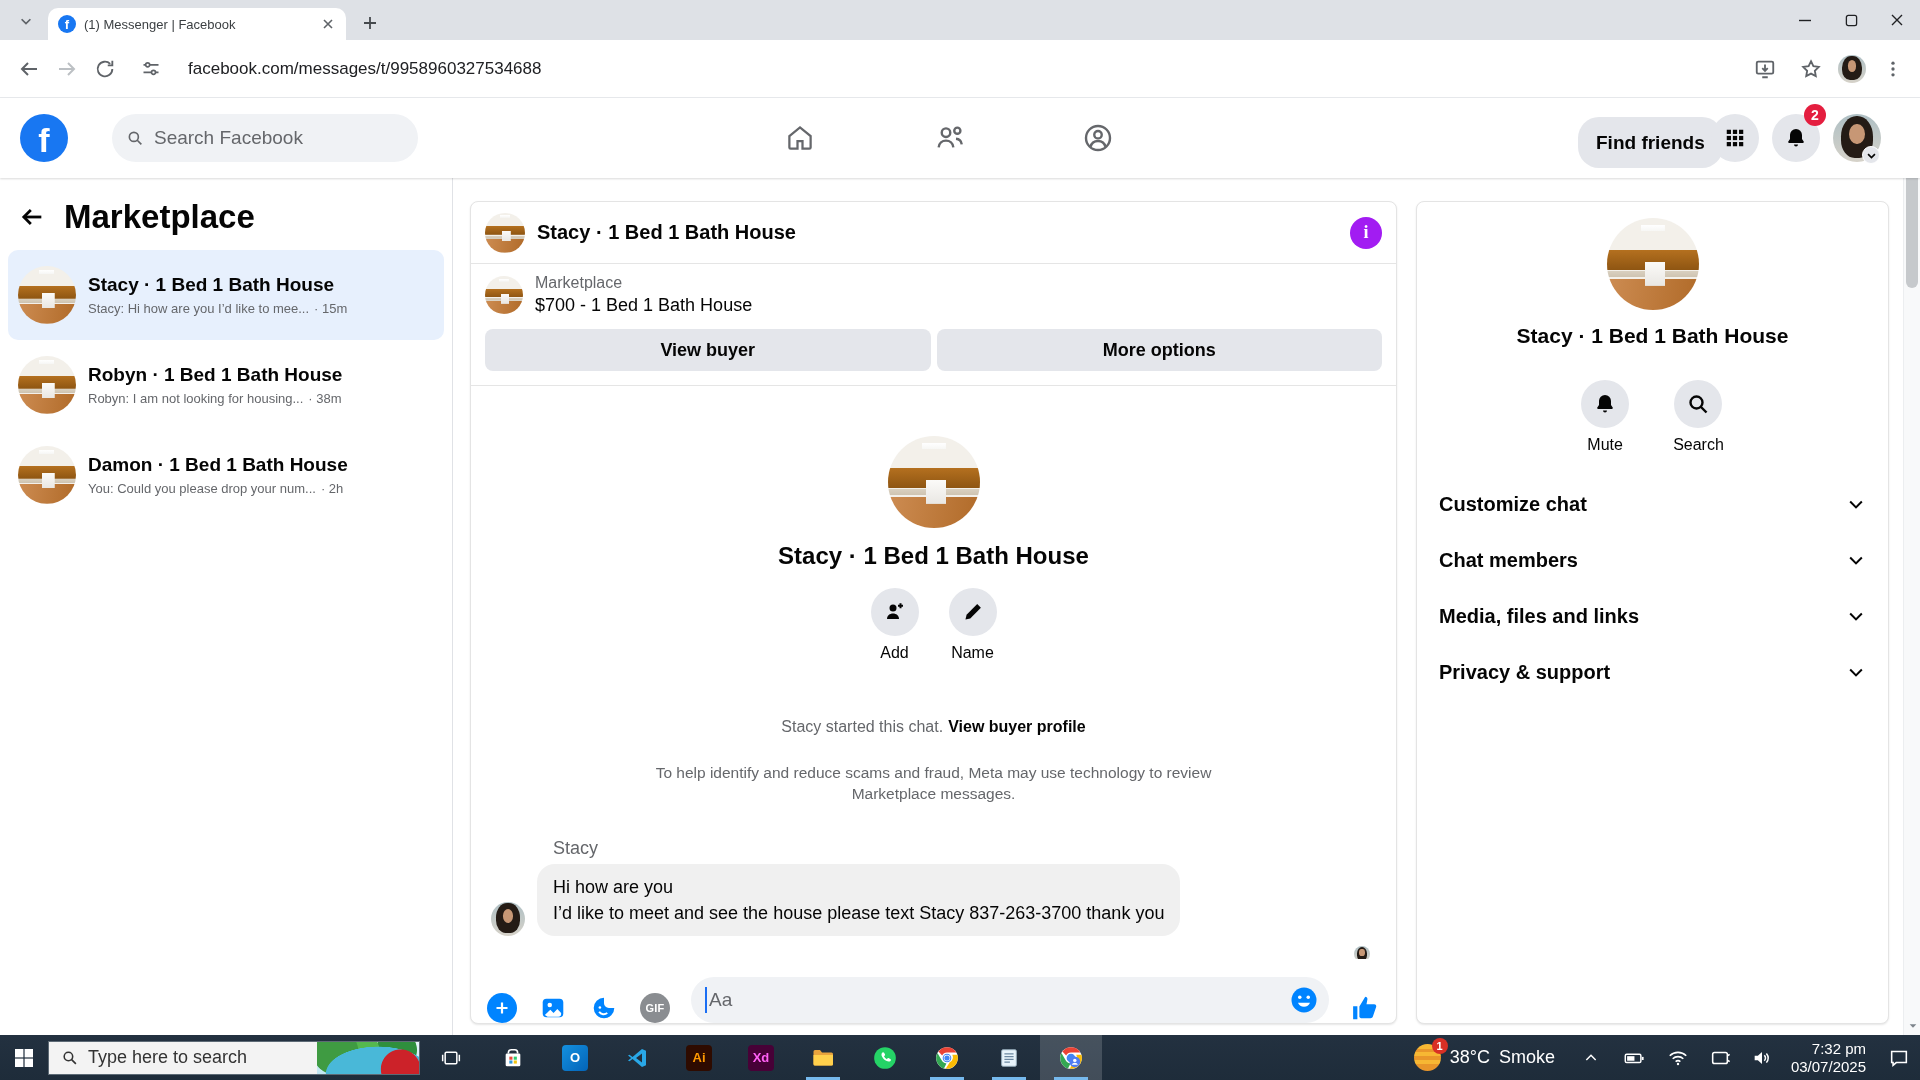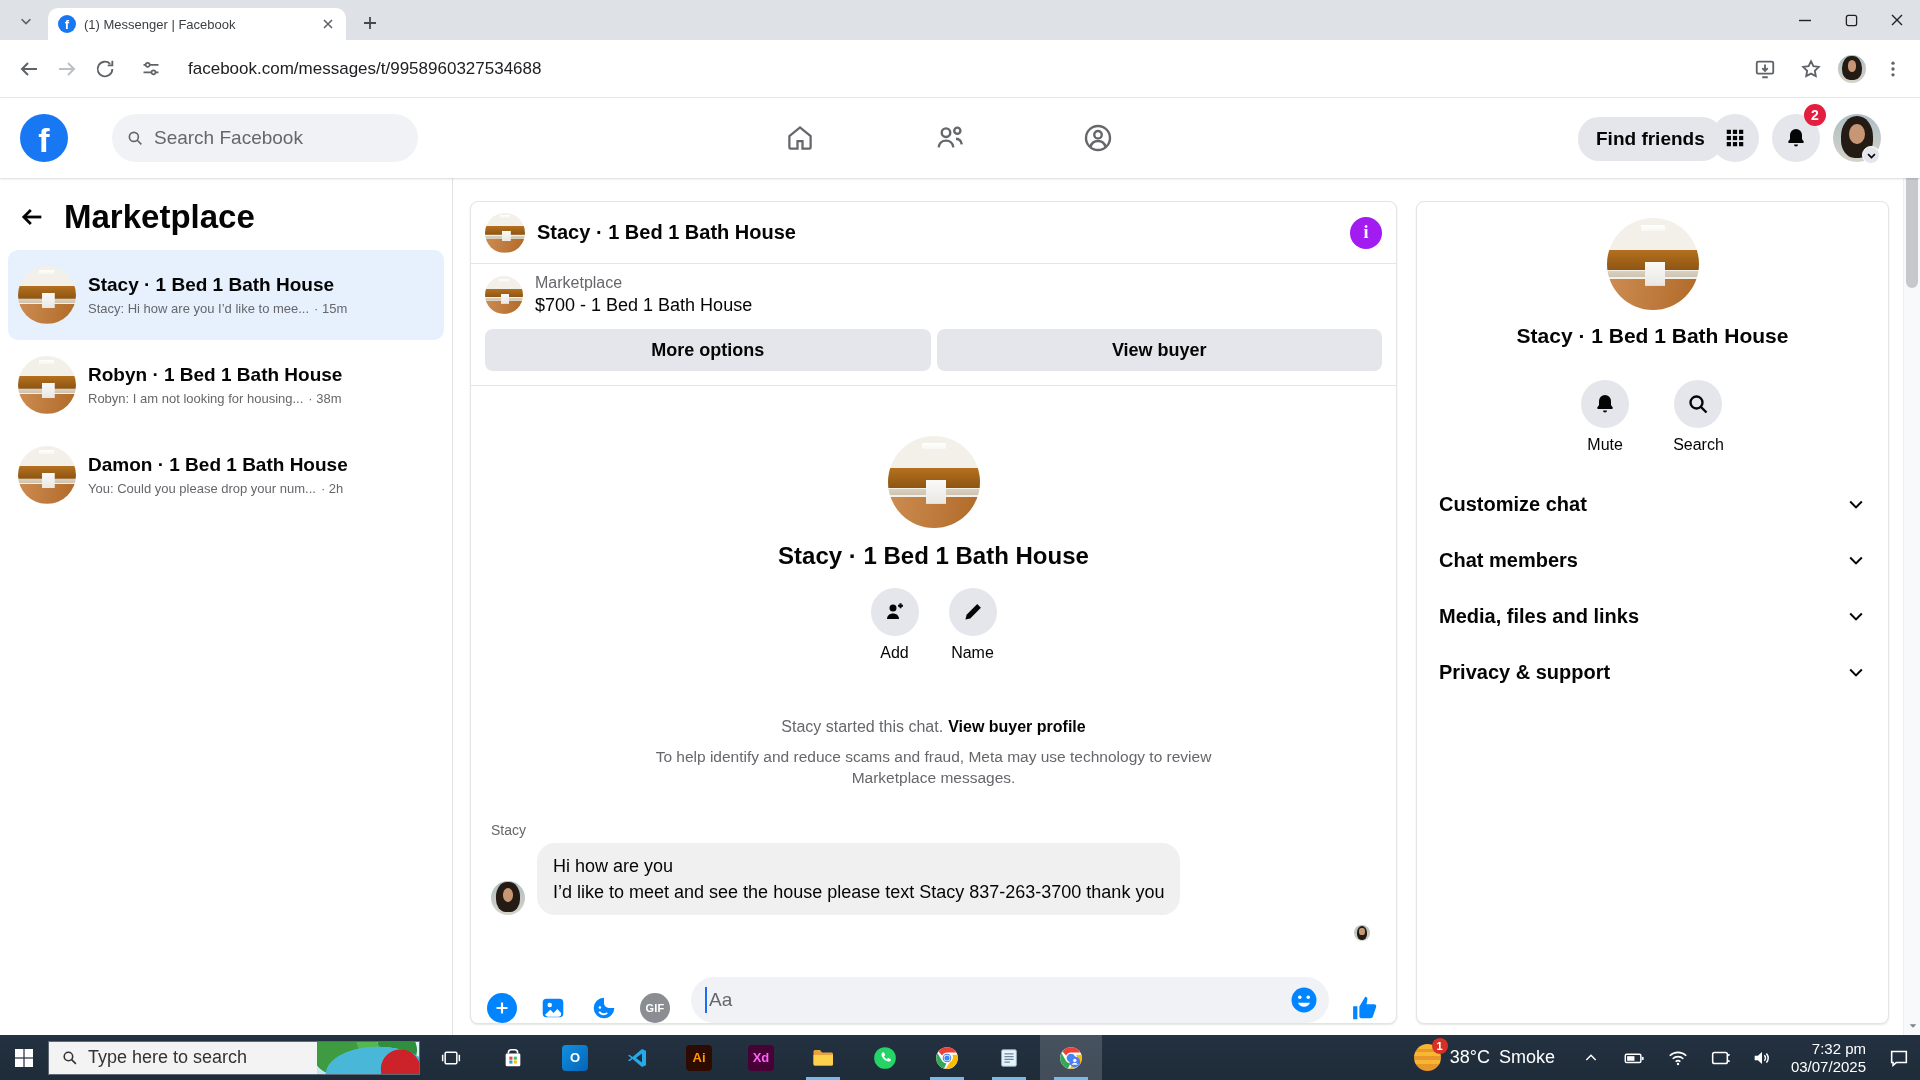--- a/index.html
+++ b/index.html
@@ -20,21 +20,21 @@
   .urltext{font-size:17px;color:#202124;margin-left:18px;flex:1;white-space:nowrap}
   .tbright{display:flex;align-items:center;gap:8px;margin-right:8px}
 
   
   .fbheader{position:absolute;left:0;top:98px;width:1920px;height:80px;background:#fff;box-shadow:0 1px 2px rgba(0,0,0,.15);z-index:6}
   .fblogo{position:absolute;left:20px;top:16px;width:48px;height:48px;border-radius:50%;background:#1877f2;color:#fff;font-weight:bold;font-size:34px;display:flex;align-items:flex-end;justify-content:center;line-height:44px}
   .fbsearch{position:absolute;left:112px;top:16px;width:306px;height:48px;border-radius:24px;background:#f0f2f5;display:flex;align-items:center;padding:0 14px;gap:10px}
   .fbsearch input{border:none;outline:none;background:transparent;font-size:19px;color:#050505;font-family:"Liberation Sans",sans-serif;width:100%}
   .fbsearch input::placeholder{color:#65676b}
   .midtab{position:absolute;top:16px;width:48px;height:48px;display:flex;align-items:center;justify-content:center;color:#65676b}
-  .findfriends{position:absolute;left:1578px;top:19px;height:44px;padding:0 18px;border-radius:21px;background:#e4e6eb;font-size:19px;font-weight:bold;display:flex;align-items:center}
+  .findfriends{position:absolute;left:1578px;top:19px;height:51px;padding:0 18px;border-radius:21px;background:#e4e6eb;font-size:19px;font-weight:bold;display:flex;align-items:center}
   .hcirc{position:absolute;top:16px;width:48px;height:48px;border-radius:50%;background:#e4e6eb;display:flex;align-items:center;justify-content:center;color:#050505}
   .notifbadge{position:absolute;left:1804px;top:6px;min-width:22px;height:22px;border-radius:11px;background:#e41e3f;color:#fff;font-size:14px;font-weight:bold;display:flex;align-items:center;justify-content:center;padding:0 5px;z-index:2}
   .avchev{position:absolute;left:1862px;top:48px;width:18px;height:18px;border-radius:50%;background:#e4e6eb;border:1px solid #fff;display:flex;align-items:center;justify-content:center;color:#050505;z-index:2}
 
   
   .kavatar{border-radius:50%;flex:none;background-color:#f3f0ea;background-repeat:no-repeat;background-image:
     linear-gradient(#ffffff,#f6f6f4),
     linear-gradient(#fbfaf8,#e9e7e3),
     linear-gradient(#b4701f,#8e5512),
     linear-gradient(#d9d0c0,#cec3b0),
@@ -71,23 +71,23 @@
   .gbtn{flex:1;height:42px;border-radius:8px;background:#e4e6eb;display:flex;align-items:center;justify-content:center;font-size:18px;font-weight:bold}
   .chatscroll{flex:1;display:flex;flex-direction:column;align-items:center;overflow:hidden}
   .bigav{width:92px;height:92px;margin-top:50px}
   .ptitle{font-size:24px;font-weight:bold;margin-top:14px}
   .pactions{display:flex;gap:30px;margin-top:18px}
   .pact{display:flex;flex-direction:column;align-items:center;gap:8px}
   .pcirc{width:48px;height:48px;border-radius:50%;background:#e4e6eb;display:flex;align-items:center;justify-content:center;color:#050505}
   .pactlbl{font-size:16px}
   .startedline{margin-top:56px;font-size:16px;color:#65676b}
   .startedline b{color:#050505;margin-left:5px}
-  .disclaimer{margin-top:10px;font-size:15.5px;color:#65676b;text-align:center;max-width:585px;line-height:21px}
+  .disclaimer{margin-top:26px;font-size:15.5px;color:#65676b;text-align:center;max-width:585px;line-height:21px}
   .msgblock{align-self:stretch;margin-top:34px;padding:0 20px}
-  .sender{font-size:14px;color:#65676b;}
+  .sender{font-size:18px;color:#65676b;margin-left:62px}
   .msgrow{display:flex;align-items:flex-end;gap:12px;margin-top:5px}
   .msgrow .wavatar{width:34px;height:34px}
   .bubble{background:#f0f0f0;border-radius:18px;padding:10px 16px;font-size:18px;line-height:26px;max-width:680px}
   .seenrow{align-self:flex-end;margin:10px 26px 0 0}
   .seenrow .wavatar{width:16px;height:16px}
   .composer{height:64px;flex:none;display:flex;align-items:flex-end;gap:21px;padding:0 16px}
   .cic{width:30px;height:30px;flex:none;display:flex;align-items:center;justify-content:center}
   .plusic{border-radius:50%;background:#0084ff;color:#fff}
   .gific{border-radius:50%;background:#8a8d91;color:#fff;font-size:11px;font-weight:bold;letter-spacing:.3px}
   .msginput{flex:1;height:46px;border-radius:23px;background:#f0f2f5;display:flex;align-items:center;padding:0 14px;position:relative}
@@ -335,22 +335,22 @@
 
   <div class="mpsec">
     <div class="mprow">
       <div class="kavatar"></div>
       <div>
         <div class="mplabel">Marketplace</div>
         <div class="mplisting">$700 - 1 Bed 1 Bath House</div>
       </div>
     </div>
     <div class="mpbtns">
+      <div class="gbtn">View buyer</div>
       <div class="gbtn">More options</div>
-      <div class="gbtn">View buyer</div>
     </div>
   </div>
 
   <div class="chatscroll">
     <div class="kavatar bigav"></div>
     <div class="ptitle">Stacy · 1 Bed 1 Bath House</div>
     <div class="pactions">
       <div class="pact">
         <div class="pcirc">
           <svg width="24" height="24" viewBox="0 0 24 24" fill="currentColor">

